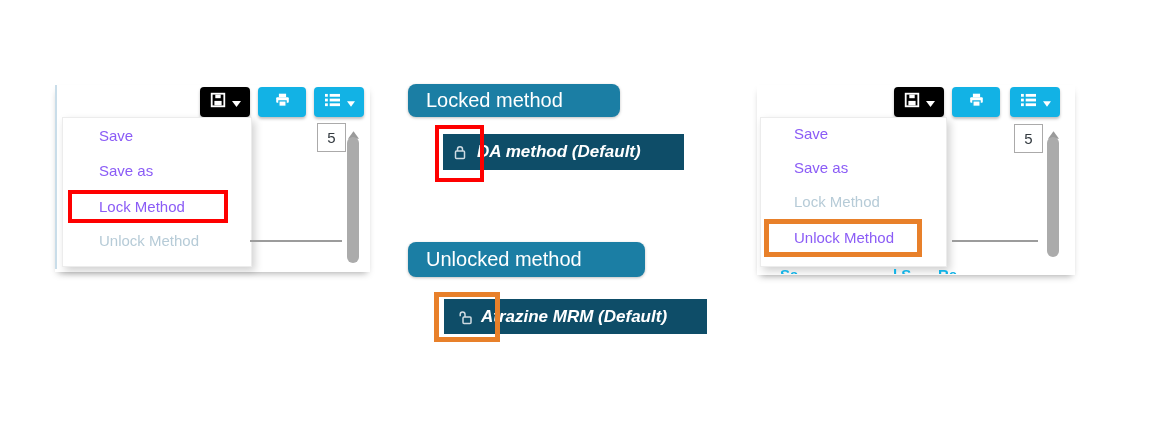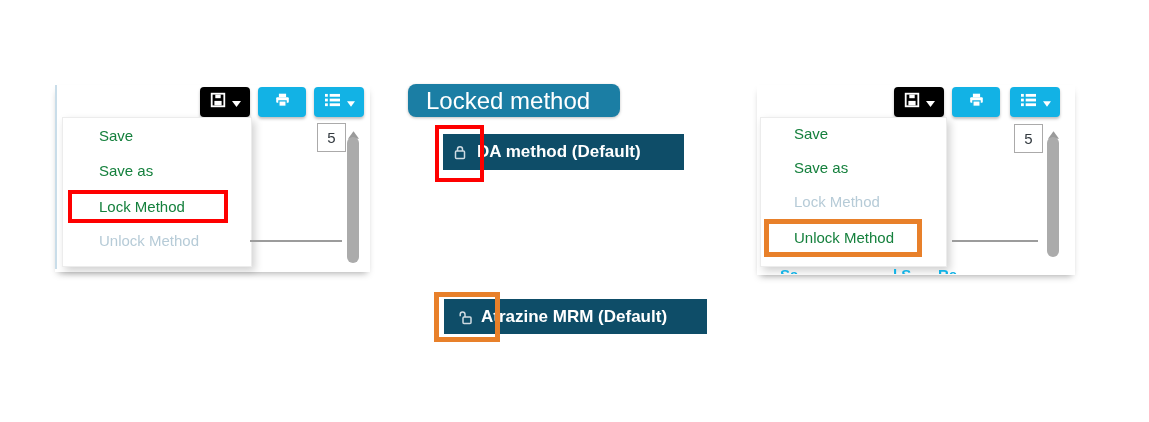--- a/index.html
+++ b/index.html
@@ -12,41 +12,41 @@
   .vline{width:2px;background:#c9dde9;}
 
   
   .tbtn{height:30px;border-radius:4px;display:flex;align-items:center;justify-content:center;
         gap:5px;box-shadow:0 2px 3px rgba(0,0,0,.25);cursor:pointer;}
   .tbtn.black{background:#000;}
   .tbtn.cyan{background:#12b2e5;}
 
   
   .panel{background:#fff;border:1px solid #ececec;box-shadow:3px 4px 8px rgba(0,0,0,.18);}
-  .mitem{height:24px;line-height:24px;font-size:15px;color:#15803d;padding-left:37px;cursor:pointer;}
+  .mitem{height:24px;line-height:24px;font-size:15px;color:#8b5cf6;padding-left:37px;cursor:pointer;}
   .mitem.right{padding-left:34px;}
   .mitem.disabled{color:#b6cbd7;cursor:default;}
 
   
   .hl-red{border:4px solid #fe0000;box-sizing:border-box;background:transparent;}
   .hl-orange{border:5px solid #e8802a;box-sizing:border-box;background:transparent;}
 
   
   .spin{width:29px;height:29px;border:1px solid #abaaaa;box-sizing:border-box;background:#fff;
         display:flex;align-items:center;justify-content:center;font-size:15px;color:#333a40;}
   .thumb{width:12px;background:#ababab;border-radius:7px;}
   .divider{height:2px;background:#9c9c9c;}
 
   
-  .caption{background:#1b7ea4;border-radius:8px;color:#fff;font-size:24px;
+  .caption{background:#1b7ea4;border-radius:8px;color:#fff;font-size:20px;
            display:flex;align-items:center;padding-left:18px;box-sizing:border-box;
            box-shadow:0 1px 3px rgba(0,0,0,.25);}
   .mbar{background:#0e4d68;color:#fff;font-weight:700;font-size:17px;
         display:flex;align-items:center;box-sizing:border-box;}
-  .mbar .txt{white-space:nowrap;}
+  .mbar .txt{white-space:nowrap;font-style:italic;}
 
   
   .frag{height:7px;overflow:hidden;}
   .frag span{display:block;font-size:15px;line-height:16px;font-weight:700;color:#12b2e5;}
 </style>
 </head>
 <body>
 
 <div id="canvas">
 
@@ -120,20 +120,23 @@
     <span style="margin-right:8px;display:flex;">
       <svg width="18" height="18" viewBox="0 0 18 18">
         <rect x="4.5" y="8" width="9" height="7.5" rx="1" fill="none" stroke="#cfdbe2" stroke-width="1.5"></rect>
         <path d="M6.5 8 V6.2 a2.5 2.5 0 0 1 5 0 V8" fill="none" stroke="#cfdbe2" stroke-width="1.5"></path>
       </svg>
     </span>
     <span class="txt">DA method (Default)</span>
   </div>
   <div class="abs hl-red" style="left:435px;top:125px;width:49px;height:57px;"></div>
 
+  <div class="abs caption" style="left:408px;top:242px;width:237px;height:35px;">
+    <span>Unlocked method</span>
+  </div>
   <div class="abs mbar" style="left:444px;top:299px;width:263px;height:35px;padding-left:12px;text-align:right;">
     <span style="margin-right:7px;display:flex;">
       <svg width="18" height="18" viewBox="0 0 18 18">
         <rect x="7" y="9" width="8" height="6.5" rx="1" fill="none" stroke="#cfdbe2" stroke-width="1.5"></rect>
         <path d="M9 9 V6.5 a2.4 2.4 0 0 0 -4.8 0 V8.2" fill="none" stroke="#cfdbe2" stroke-width="1.5"></path>
       </svg>
     </span>
     <span class="txt">Atrazine MRM (Default)</span>
   </div>
   <div class="abs hl-orange" style="left:434px;top:292px;width:66px;height:50px;"></div>

